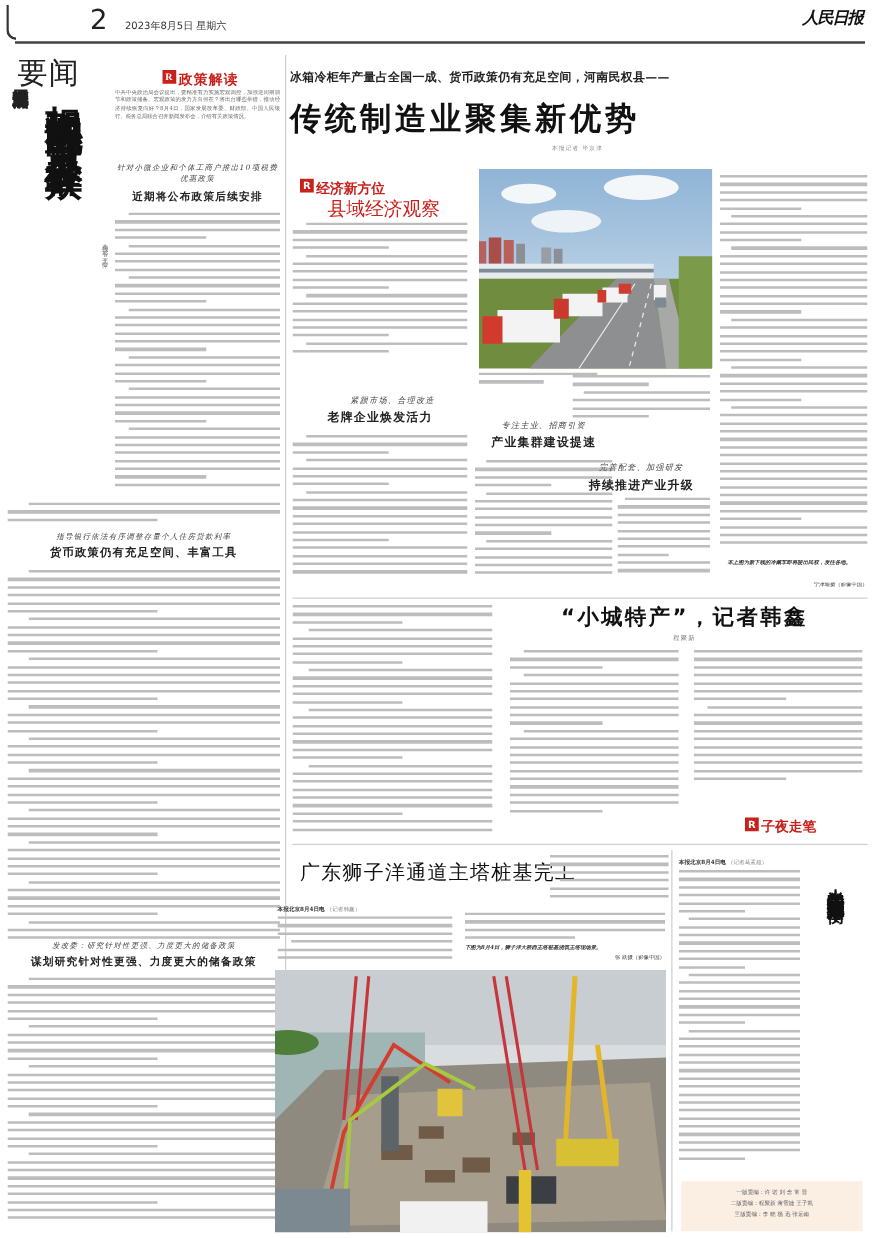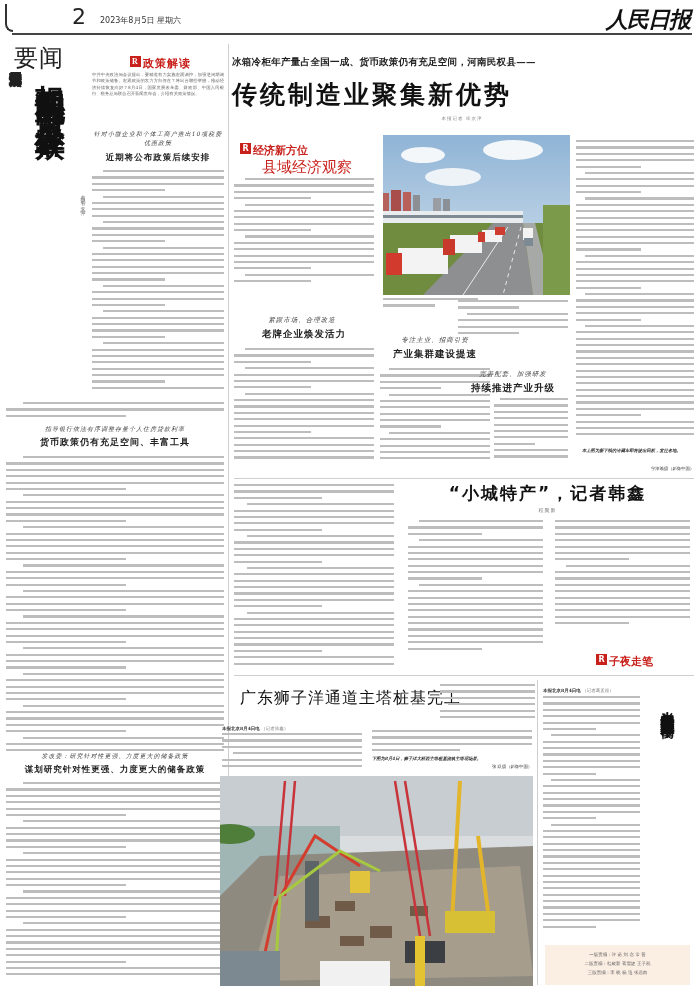--- a/index.html
+++ b/index.html
@@ -5,21 +5,21 @@
   * { box-sizing: border-box; margin: 0; padding: 0; }
   html, body { width: 700px; height: 990px; background: #fff; overflow: hidden; }
   body { font-family: "DejaVu Serif", "Liberation Serif", serif; color: #222; position: relative; }
 
   .masthead { position: absolute; left: 0; top: 0; width: 700px; height: 36px; }
   .masthead .bracket { position: absolute; left: 5px; top: 4px; width: 8px; height: 28px; border-left: 2px solid #333; border-bottom: 2px solid #333; border-bottom-left-radius: 8px; }
   .masthead .section { position: absolute; left: 14px; top: 2px; font-family: "DejaVu Sans", sans-serif; font-size: 24px; color: #222; letter-spacing: 1px; margin-top: 40px; }
   .masthead .pageno { position: absolute; left: 72px; top: 4px; font-family: "DejaVu Sans", sans-serif; font-size: 22px; color: #222; }
   .masthead .date { position: absolute; left: 100px; top: 15px; font-family: "DejaVu Sans", sans-serif; font-size: 8px; color: #333; }
   .masthead .rule { position: absolute; left: 12px; right: 8px; top: 33px; height: 1.5px; background: #444; }
-  .masthead .logo { position: absolute; right: 10px; top: 5px; font-family: "DejaVu Serif", serif; font-style: italic; font-size: 22px; font-weight: bold; color: #111; letter-spacing: -1px; }
+  .masthead .logo { position: absolute; right: 10px; top: 5px; font-family: "DejaVu Serif", serif; font-style: italic; font-size: 13px; font-weight: bold; color: #111; letter-spacing: -1px; }
 
   .txt { position: absolute; font-size: 4.3px; line-height: 6.4px; color: #6a6a6a; text-align: justify; overflow: hidden; }
   .lines { position: absolute; overflow: hidden; }
   .lines i { display: block; height: 2.2px; background: #bdbdbd; margin-bottom: 4.2px; }
   .lines i.short { width: 55%; }
   .lines i.ind { margin-left: 8%; }
 
   .vsep { position: absolute; width: 1px; background: #cfcfcf; }
   .hsep { position: absolute; height: 1px; background: #cfcfcf; }
 
@@ -268,21 +268,21 @@
       <rect x="140" y="93" width="10" height="12" fill="#f3f3f3"></rect>
         <rect x="141" y="103" width="9" height="8" fill="#7d8a94"></rect>
     </g>
   </svg>
 </div>
 <div class="lines" style="left:383px; top:298px; width:95px; height:14px;">
     <i></i>
     <i class="short"></i>
   </div>
 
-<div class="sub-kicker" style="left:232px; top:316px; width:140px;">紧跟市场、合理改造</div>
+<div class="sub-kicker" style="left:244px; top:316px; width:140px;">紧跟市场、合理改造</div>
 <div class="sub-head" style="left:234px; top:328px; width:140px;">老牌企业焕发活力</div>
 <div class="lines" style="left:234px; top:348px; width:140px; height:120px;">
   <i class="ind"></i>
     <i></i>
     <i class="short"></i>
     <i class="ind"></i>
     <i></i>
     <i></i>
     <i class="short"></i>
     <i class="ind"></i>

